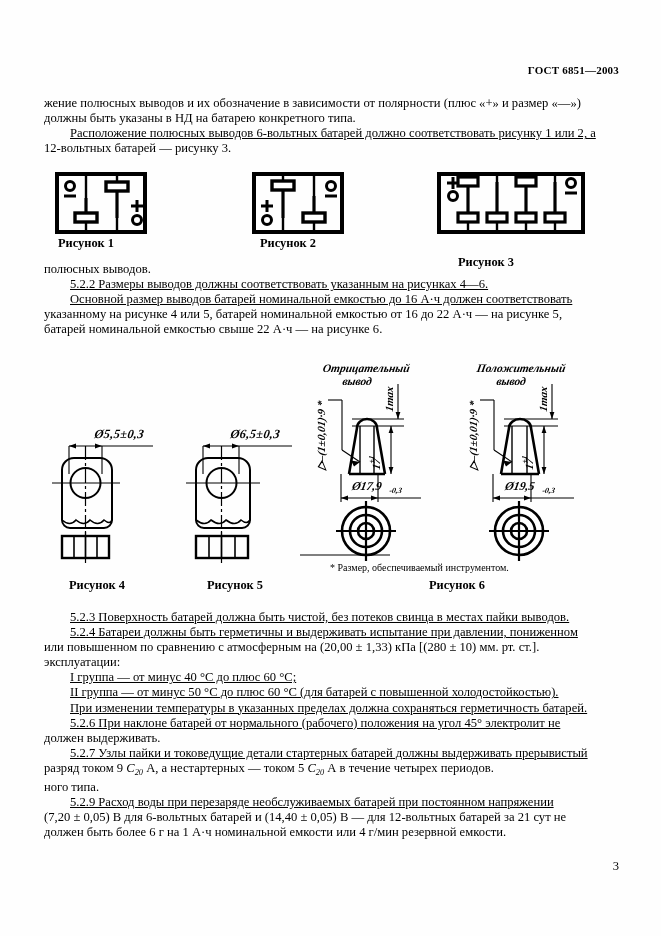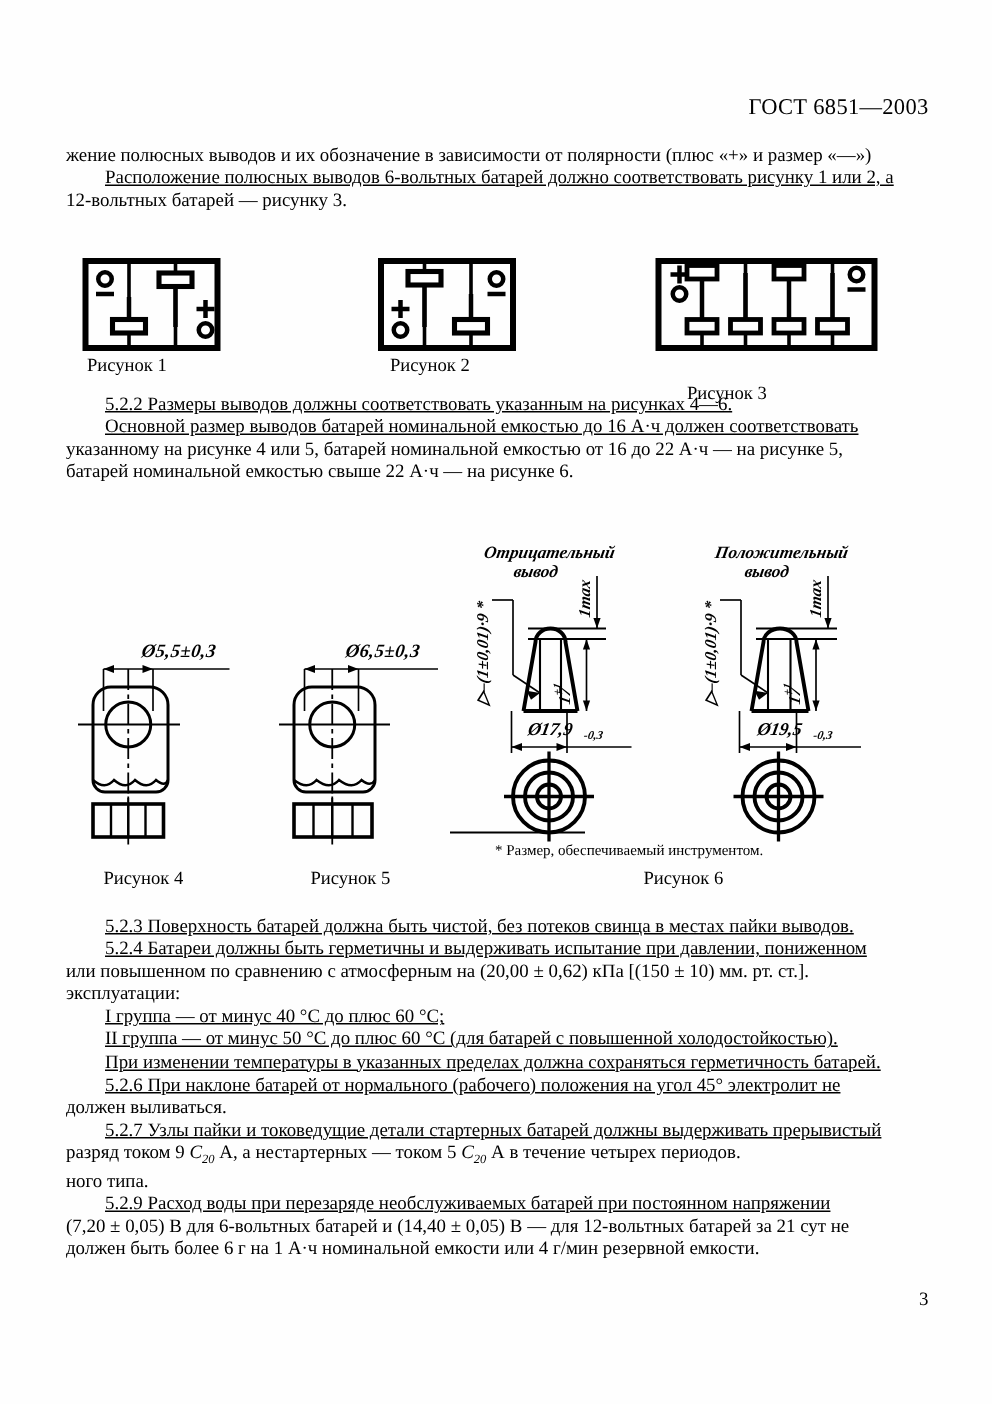--- a/index.html
+++ b/index.html
@@ -20,22 +20,22 @@
     inset: 0;
     background: #fefefe;
   }
 
   
   .header {
     position: absolute;
     top: 64px;
     right: 42px;
     font-family: "Liberation Serif", "DejaVu Serif", serif;
-    font-weight: normal;
-    font-size: 15px;
+    font-weight: bold;
+    font-size: 11px;
     letter-spacing: .2px;
   }
 
   
   .body-text {
     position: absolute;
     left: 44px;
     width: 574px;
     font-size: 12.6px;
     line-height: 15.1px;
@@ -50,21 +50,21 @@
   .sub { font-size: 8.4px; vertical-align: -3px; font-style: italic; }
   .ital { font-style: italic; }
 
   
   .figcaptions {
     position: absolute;
     left: 44px;
     width: 574px;
     font-size: 12.4px;
   }
-  .figcaptions span { position: absolute; }
+  .figcaptions span { position: absolute; font-weight: bold; }
 
   
   .fig {
     position: absolute;
   }
   svg { display: block; overflow: visible; }
 
   .footnote {
     position: absolute;
     font-size: 10px;
@@ -78,20 +78,21 @@
 </style>
 </head>
 <body>
 
 <div class="page">
 
   <div class="header">ГОСТ 6851—2003</div>
 
   <div class="body-text" style="top:96px;">
     <p class="noind">жение полюсных выводов и их обозначение в зависимости от полярности (плюс «+» и размер «—»)</p>
+    <p class="noind">должны быть указаны в НД на батарею конкретного типа.</p>
     <p class="ind">Расположение полюсных выводов 6-вольтных батарей должно соответствовать рисунку 1 или 2, а</p>
     <p class="noind">12-вольтных батарей — рисунку 3.</p>
   </div>
 
   <div class="fig" style="left:55px; top:172px;">
     <svg width="92" height="62" viewBox="0 0 92 62">
       <rect x="2" y="2" width="88" height="58" fill="none" stroke="#000" stroke-width="4"></rect>
       <line x1="31" y1="2" x2="31" y2="60" stroke="#000" stroke-width="2.4"></line>
       <line x1="62" y1="2" x2="62" y2="60" stroke="#000" stroke-width="2.4"></line>
 
@@ -162,20 +163,21 @@
     </svg>
   </div>
 
   <div class="figcaptions" style="top:236px; height:16px;">
     <span style="left:14px;">Рисунок 1</span>
     <span style="left:216px;">Рисунок 2</span>
     <span style="left:414px;margin-top:19px;">Рисунок 3</span>
   </div>
 
   <div class="body-text" style="top:262px;">
+    <p class="noind">полюсных выводов.</p>
     <p class="ind">5.2.2  Размеры выводов должны соответствовать указанным на рисунках 4—6.</p>
     <p class="ind">Основной размер выводов батарей номинальной емкостью до 16 А·ч должен соответствовать</p>
     <p class="noind">указанному на рисунке 4 или 5, батарей номинальной емкостью от 16 до 22 А·ч — на рисунке 5,</p>
     <p class="noind">батарей номинальной емкостью свыше 22 А·ч — на рисунке 6.</p>
   </div>
 
   <div class="fig" style="left:58px; top:424px;">
     <svg width="120" height="140" viewBox="0 0 120 140">
 
       <text x="38" y="14" font-family="'Liberation Serif', serif" font-size="12.5" font-style="italic" font-weight="bold" letter-spacing="0.3" transform="skewX(-8)">Ø5,5±0,3</text>
@@ -321,27 +323,27 @@
 
   <div class="figcaptions" style="top:578px; height:16px;">
     <span style="left:25px;">Рисунок 4</span>
     <span style="left:163px;">Рисунок 5</span>
     <span style="left:385px;">Рисунок 6</span>
   </div>
 
   <div class="body-text" style="top:610px;">
     <p class="ind">5.2.3  Поверхность батарей должна быть чистой, без потеков свинца в местах пайки выводов.</p>
     <p class="ind">5.2.4  Батареи должны быть герметичны и выдерживать испытание при давлении, пониженном</p>
-    <p class="noind">или повышенном по сравнению с атмосферным на (20,00 ± 0,62) кПа [(150 ± 10) мм. рт. ст.].</p>
+    <p class="noind">или повышенном по сравнению с атмосферным на (20,00 ± 1,33) кПа [(280 ± 10) мм. рт. ст.].</p>
     <p class="noind">эксплуатации:</p>
     <p class="ind">I группа — от минус 40 °С до плюс 60 °С;</p>
     <p class="ind">II группа — от минус 50 °С до плюс 60 °С (для батарей с повышенной холодостойкостью).</p>
     <p class="ind">При изменении температуры в указанных пределах должна сохраняться герметичность батарей.</p>
     <p class="ind">5.2.6  При наклоне батарей от нормального (рабочего) положения на угол 45° электролит не</p>
-    <p class="noind">должен выливаться.</p>
+    <p class="noind">должен выдерживать.</p>
     <p class="ind">5.2.7  Узлы пайки и токоведущие детали стартерных батарей должны выдерживать прерывистый</p>
     <p class="noind"><span>разряд током 9 </span><span class="ital">C</span><span class="sub">20</span><span> А, а нестартерных — током 5 </span><span class="ital">C</span><span class="sub">20</span><span> А в течение четырех периодов.</span></p>
     <p class="noind">ного типа.</p>
     <p class="ind">5.2.9  Расход воды при перезаряде необслуживаемых батарей при постоянном напряжении</p>
     <p class="noind">(7,20 ± 0,05) В для 6-вольтных батарей и (14,40 ± 0,05) В — для 12-вольтных батарей за 21 сут не</p>
     <p class="noind">должен быть более 6 г на 1 А·ч номинальной емкости или 4 г/мин резервной емкости.</p>
   </div>
 
   <div class="pagenum">3</div>
 

